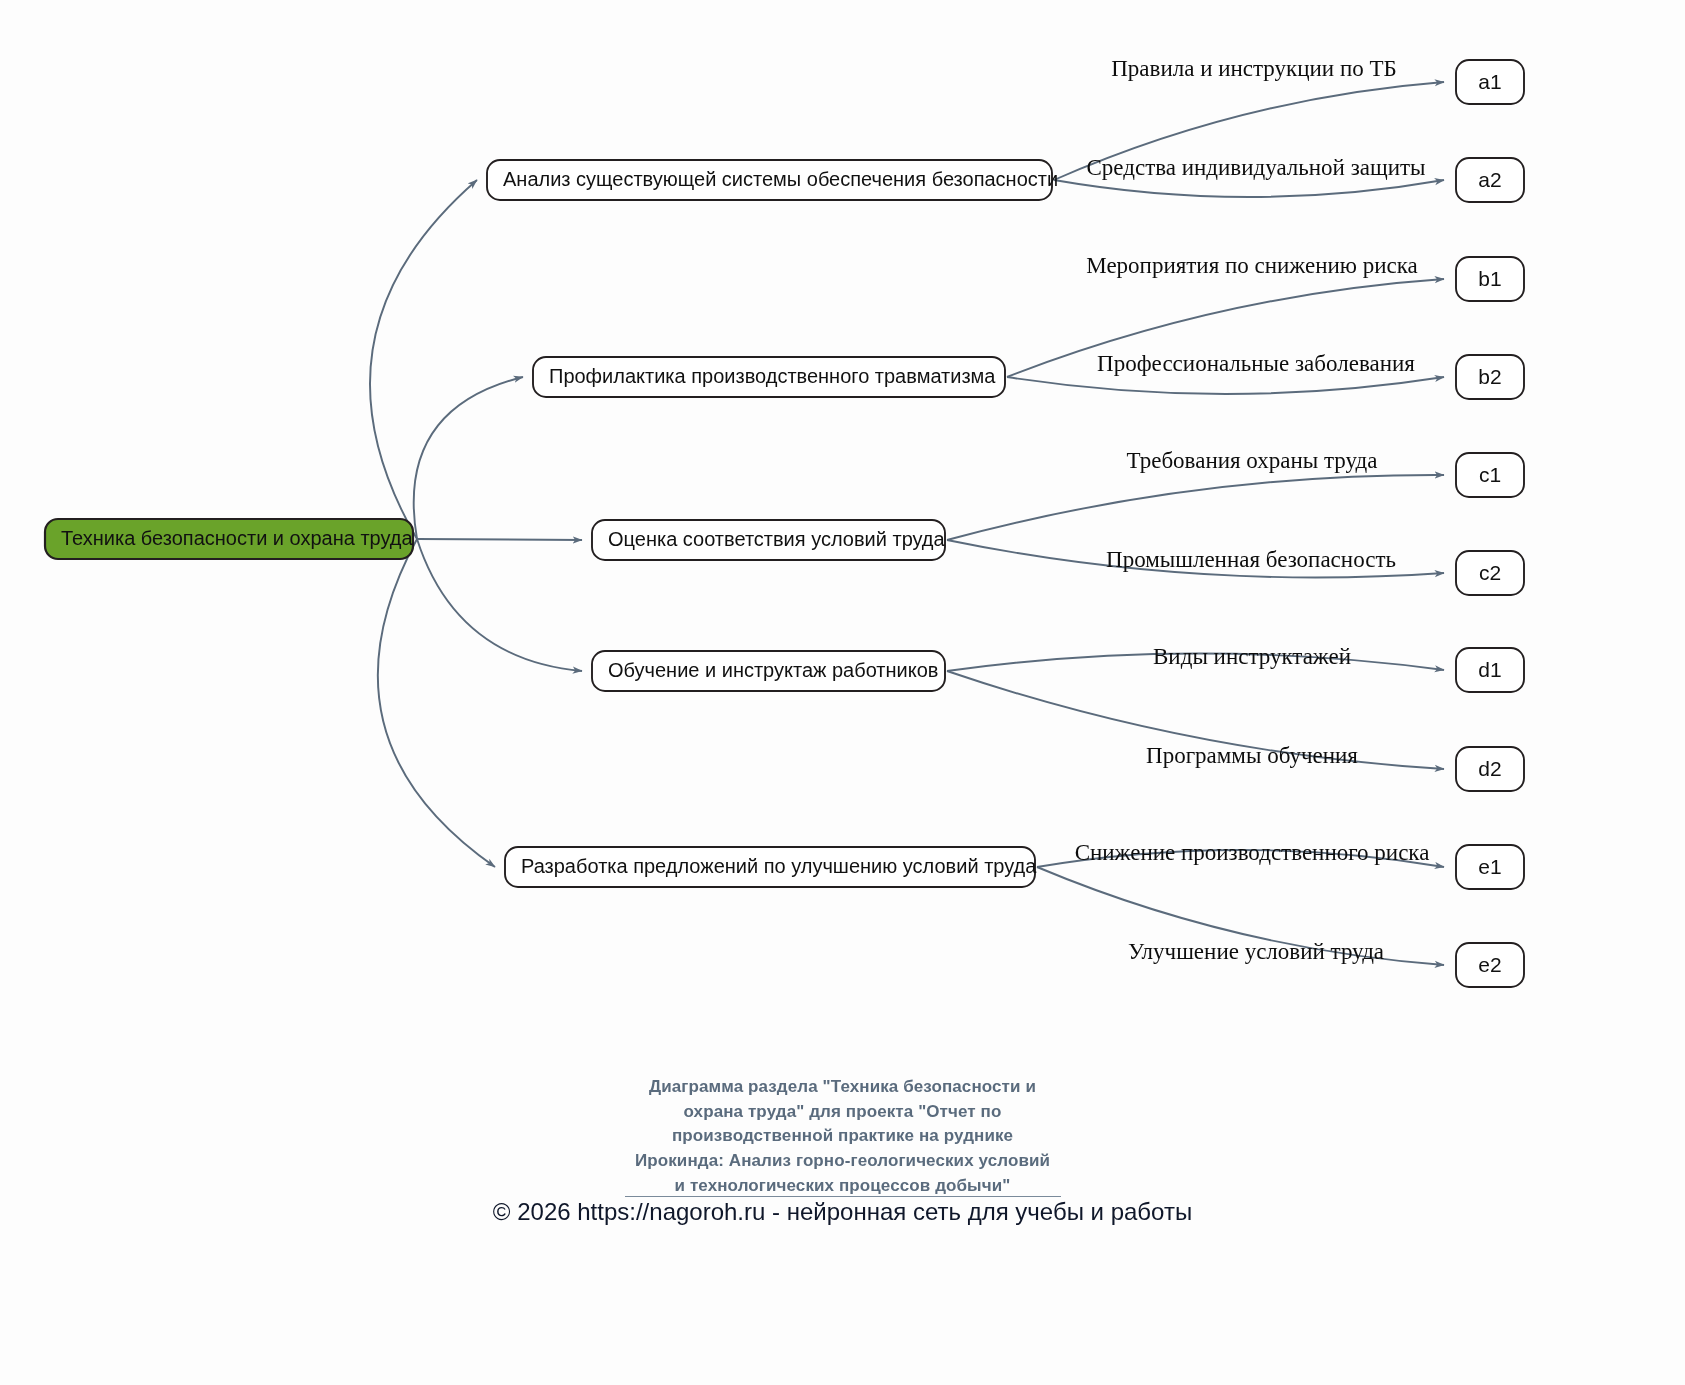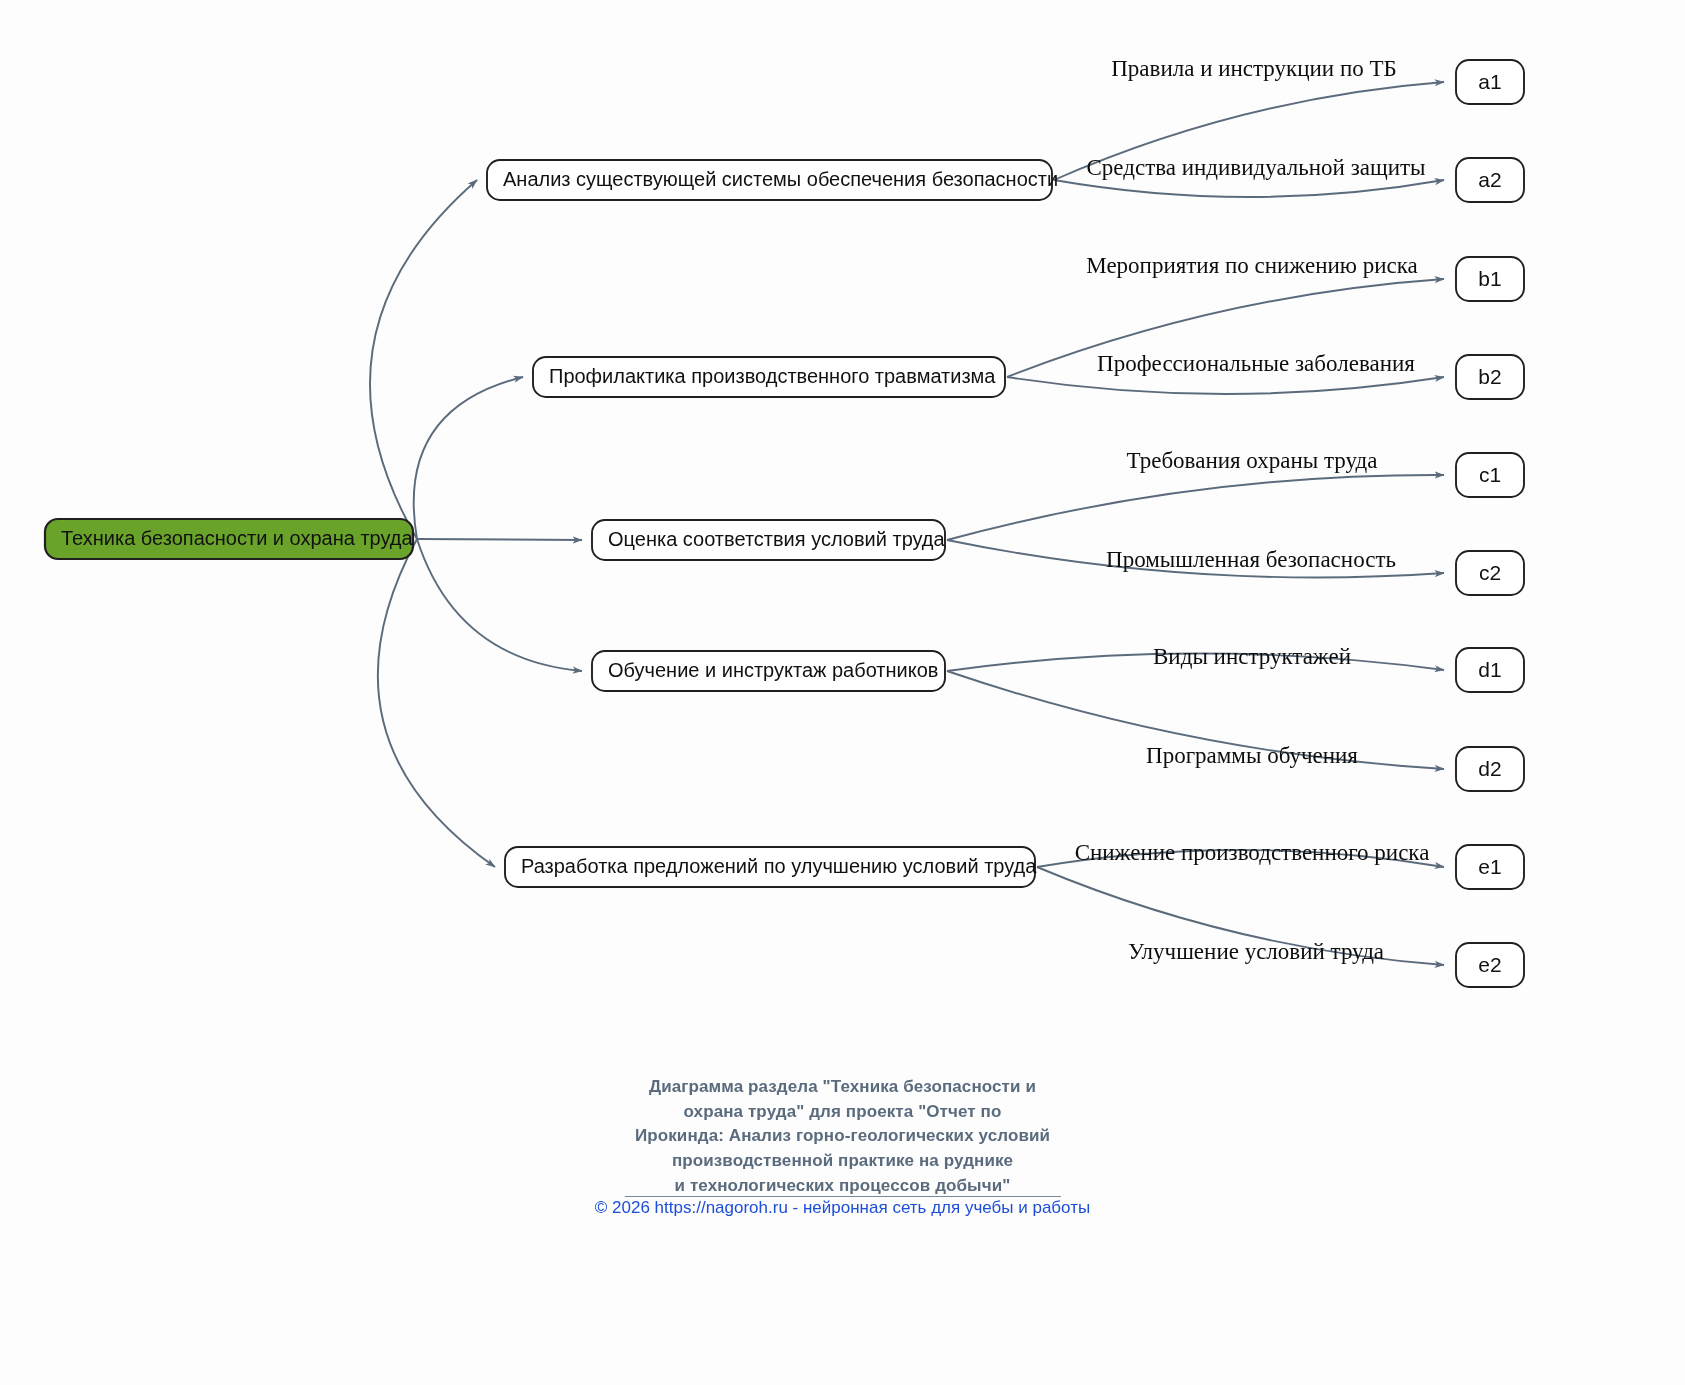--- a/index.html
+++ b/index.html
@@ -80,22 +80,22 @@
     position: absolute;
     top: 1196px;
     left: 50%;
     transform: translateX(-50%);
     width: 436px;
     height: 1px;
     background: #7a8a9a;
   }
   #footer-copyright {
     top: 1198px;
-    font-size: 17px;
-    color: #1d4ed8;
+    font-size: 24px;
+    color: #0f172a;
   }
 </style>
 </head>
 <body>
 
 <svg id="diagram" width="1685" height="1385">
   <defs>
     <marker id="arrow" markerWidth="12" markerHeight="12" refX="9.4" refY="4" orient="auto" markerUnits="userSpaceOnUse">
       <path d="M0,0.4 L10,4 L0,7.6 L2.6,4 Z" fill="#5b6b7c"></path>
     </marker>
@@ -194,18 +194,18 @@
       <text x="1252" y="659" class="edge-label">Виды инструктажей</text>
       <text x="1252" y="758" class="edge-label">Программы обучения</text>
       <text x="1252" y="855" class="edge-label">Снижение производственного риска</text>
       <text x="1256" y="954" class="edge-label">Улучшение условий труда</text>
     </g>
 </svg>
 
 <div class="footer" id="footer-caption">
     <span class="cap-line">Диаграмма раздела "Техника безопасности и</span>
     <span class="cap-line">охрана труда" для проекта "Отчет по</span>
+    <span class="cap-line">производственной практике на руднике</span>
     <span class="cap-line">Ирокинда: Анализ горно-геологических условий</span>
-    <span class="cap-line">производственной практике на руднике</span>
     <span class="cap-line">и технологических процессов добычи"</span>
   </div>
 <div id="footer-divider"></div>
 <div class="footer" id="footer-copyright">© 2026 https://nagoroh.ru - нейронная сеть для учебы и работы</div>
 
 </body></html>

